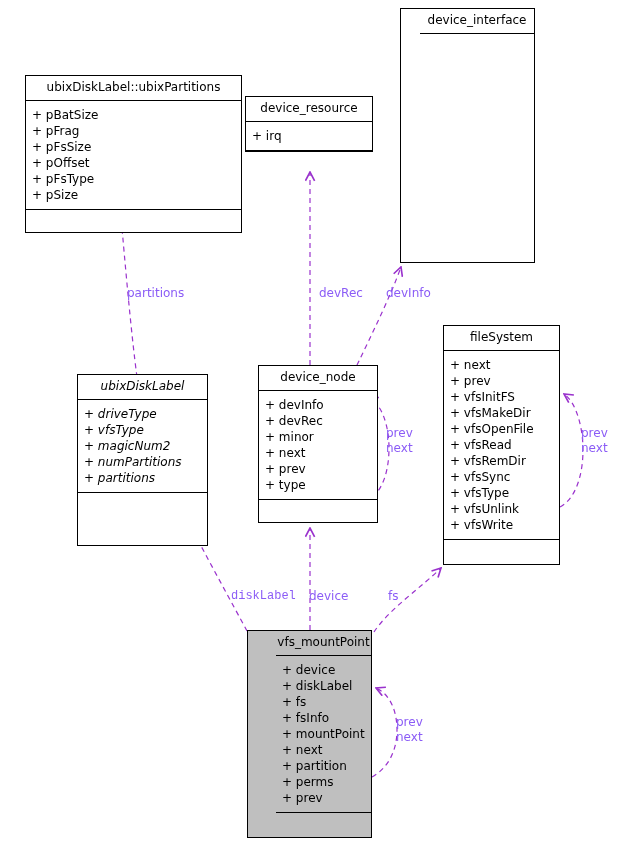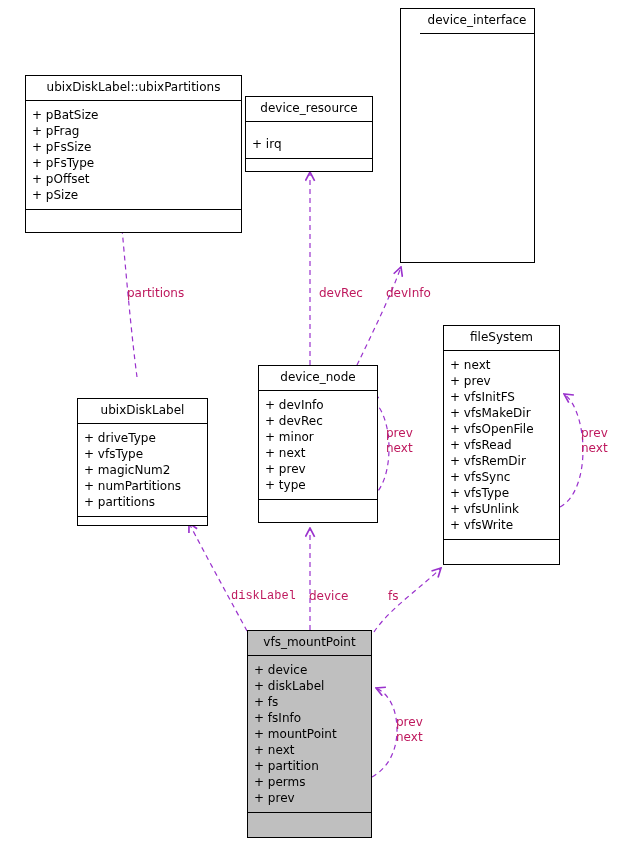--- a/index.html
+++ b/index.html
@@ -9,32 +9,32 @@
   svg.edges{position:absolute;left:0;top:0;z-index:0;}
   svg.edges path.edge{fill:none;stroke:var(--edge-color,#9a32cd);stroke-width:1.2;stroke-dasharray:5,4;}
 
   .node{position:absolute;z-index:1;display:flex;flex-direction:column;background:#fff;
         border:1px solid #000;box-sizing:border-box;font-size:12px;}
   .node .title{flex:0 0 auto;height:24px;line-height:23px;text-align:center;
         border-bottom:1px solid #000;white-space:nowrap;overflow:hidden;}
   .node .fields{flex:0 0 auto;padding:6px 6px;line-height:16px;
         border-bottom:1px solid #000;white-space:nowrap;overflow:hidden;}
   .node .empty{flex:1 1 auto;min-height:0;}
-  .node.highlight{background:var(--hl-color,#bfbfbf);}
+  .node.highlight{background:var(--hl-color,#bfbfbf);padding-left:28px;}
 
   #n-ubixpartitions  {left:25px; top:55px; width:217px;height:158px;margin-top:20px;}
-  #n-deviceresource  {left:245px;top:96px; width:128px;height:76px;gap:8px;}
+  #n-deviceresource  {left:245px;top:96px; width:128px;height:56px;}
   #n-deviceinterface {left:400px;top:8px;  width:135px;height:255px;padding-left:19px;}
-  #n-ubixdisklabel   {left:77px; top:398px;width:131px;height:128px;}
+  #n-ubixdisklabel   {left:77px; top:374px;width:131px;height:172px;font-style:italic;}
   #n-devicenode      {left:258px;top:365px;width:120px;height:158px;}
   #n-filesystem      {left:443px;top:325px;width:117px;height:240px;}
   #n-vfsmountpoint   {left:247px;top:630px;width:125px;height:208px;}
 
   .edge-label{position:absolute;z-index:2;font-size:12px;line-height:15px;
-        white-space:pre-line;color:#be185d;}
+        white-space:pre-line;color:#8b5cf6;}
   #el-partitions{left:127px;top:286px;}
   #el-devrec    {left:319px;top:286px;}
   #el-devinfo   {left:386px;top:286px;}
   #el-nodeloop  {left:386px;top:426px;}
   #el-fsloop    {left:581px;top:426px;}
   #el-disklabel {left:231px;top:589px;font-family:Liberation Mono, monospace;}
   #el-device    {left:309px;top:589px;}
   #el-fs        {left:388px;top:589px;}
   #el-vfsloop   {left:396px;top:715px;}
 </style>
@@ -59,22 +59,22 @@
     <path class="edge" d="M 374,632 C 388,610 424,585 441,568" marker-end="url(#arrowhead)" stroke="#9a32cd"></path>
     <path class="edge" d="M 372,777 C 390,767 397,748 397,730 C 397,711 390,694 376,688" marker-end="url(#arrowhead)" stroke="#9a32cd"></path>
   </svg>
 
   <div class="node" id="n-ubixpartitions">
     <div class="title">ubixDiskLabel::ubixPartitions</div>
     <div class="fields">
         <div>+ pBatSize</div>
         <div>+ pFrag</div>
         <div>+ pFsSize</div>
+        <div>+ pOffset</div>
         <div>+ pFsType</div>
-        <div>+ pOffset</div>
         <div>+ pSize</div>
       </div>
     <div class="empty"></div>
   </div>
 
   <div class="node" id="n-deviceresource">
     <div class="title">device_resource</div>
     <div class="fields">
         <div>+ irq</div>
       </div>

